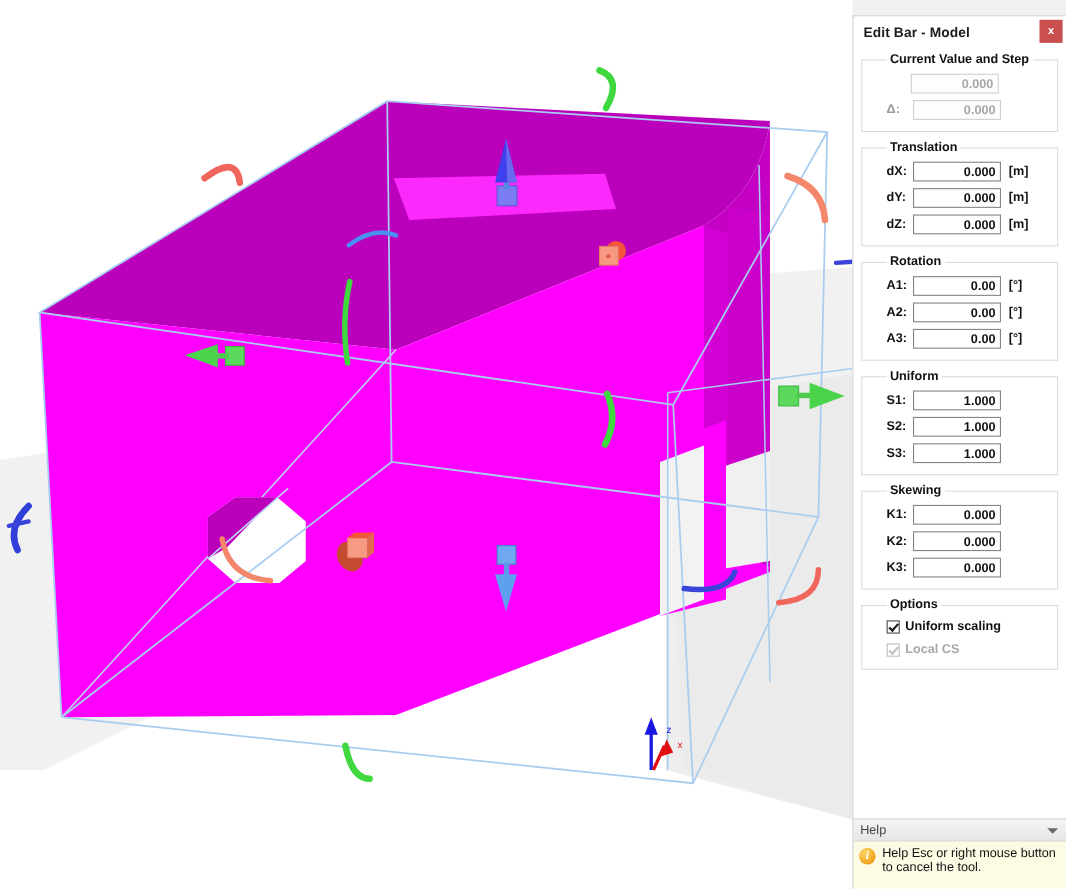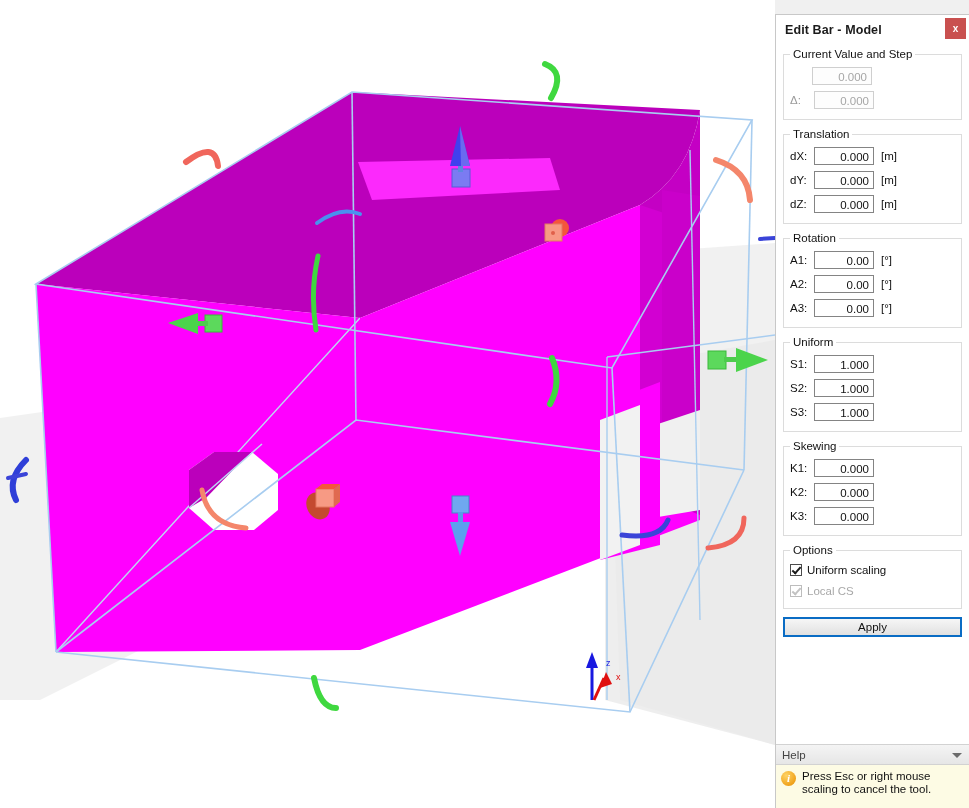--- a/index.html
+++ b/index.html
@@ -106,21 +106,22 @@
   .panel-body {
     flex: 1 1 auto;
     overflow: hidden;
     padding: 4px 7px 0 7px;
     background: #fff;
   }
   fieldset.grp {
     border: 1px solid #dcdcdc;
     border-radius: 0;
     margin: 0 0 8px 0;
-    padding: 3px 4px 6px 4px;
+    padding: 3px 4px 6px 20px;
+    font-weight: bold;
   }
   fieldset.grp > legend {
     font-size: 11.5px;
     color: #111;
     padding: 0 3px;
     margin-left: 2px;
   }
   .row {
     display: flex;
     align-items: center;
@@ -129,21 +130,21 @@
   }
   .lbl {
     width: 24px;
     font-size: 11.5px;
     color: #111;
     flex: none;
     padding-left: 2px;
   }
   .lbl.faint { color: #9a9a9a; }
   .fld {
-    width: 60px;
+    width: 80px;
     height: 18px;
     line-height: 18px;
     border: 1px solid #848484;
     background: #fff;
     text-align: right;
     padding: 0 4px;
     font-size: 11.5px;
     color: #111;
     box-sizing: border-box;
     font-family: "Liberation Sans", sans-serif;
@@ -509,27 +510,26 @@
         <div class="chk-row">
           <span class="chkbox checked"></span>
           <span class="chk-label">Uniform scaling</span>
         </div>
         <div class="chk-row">
           <span class="chkbox dis checked"></span>
           <span class="chk-label faint">Local CS</span>
         </div>
       </fieldset>
 
-      <div class="btn primary">Apply</div>
     </div>
 
     <div class="help-header">
       <span class="sh-label">Help</span>
       <span class="chev"></span>
     </div>
     <div class="help-body">
       <span class="info-icon">i</span>
-      <span class="help-text">Press Esc or right mouse scaling to cancel the tool.</span>
+      <span class="help-text">Help Esc or right mouse button to cancel the tool.</span>
     </div>
 
 
   </div>
 </div>
 
 </body></html>

